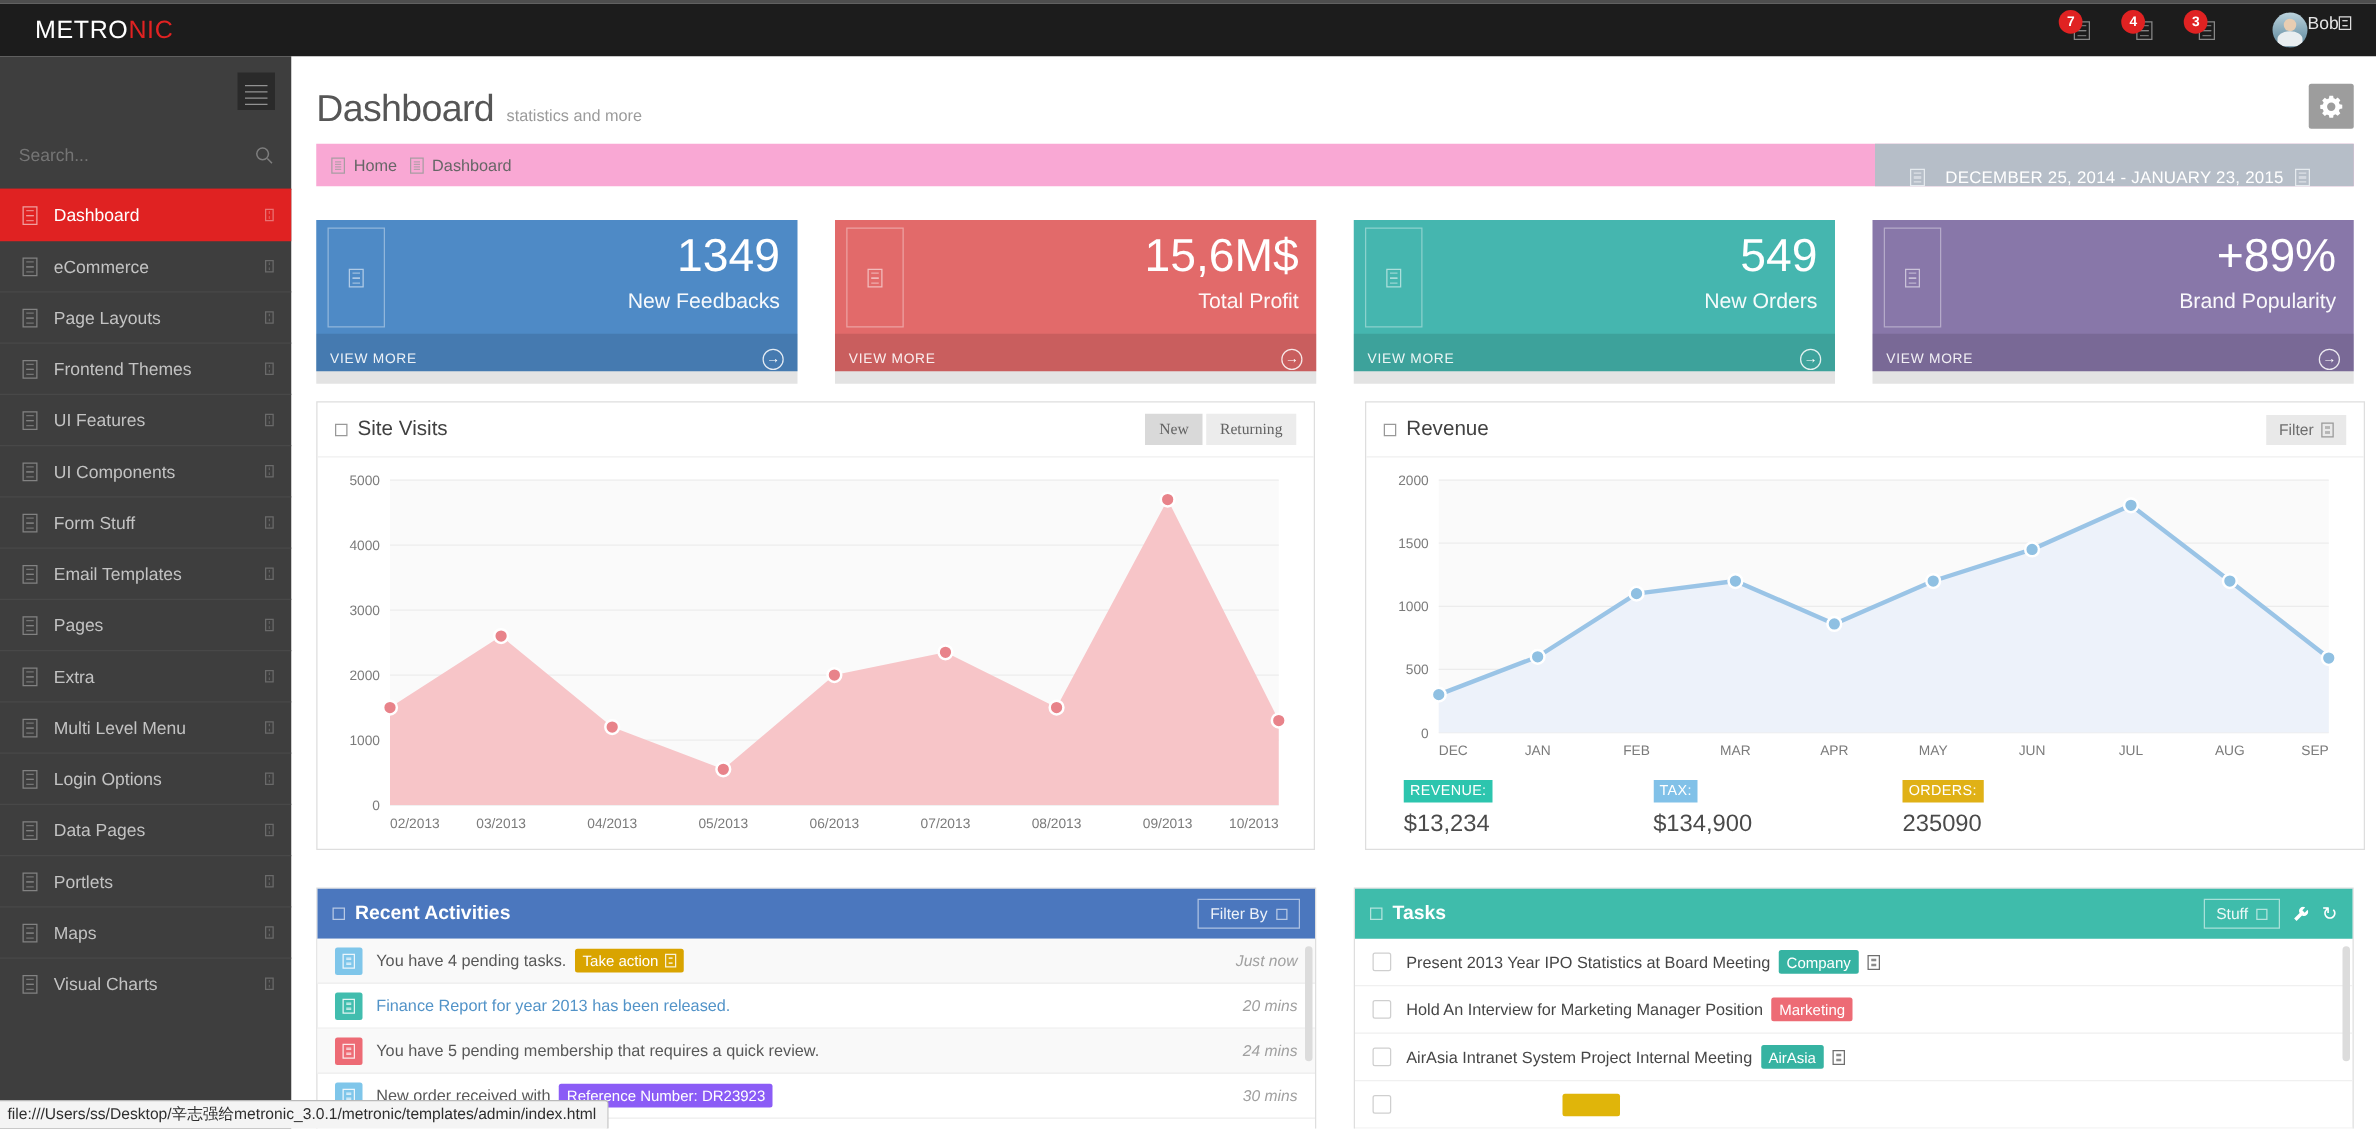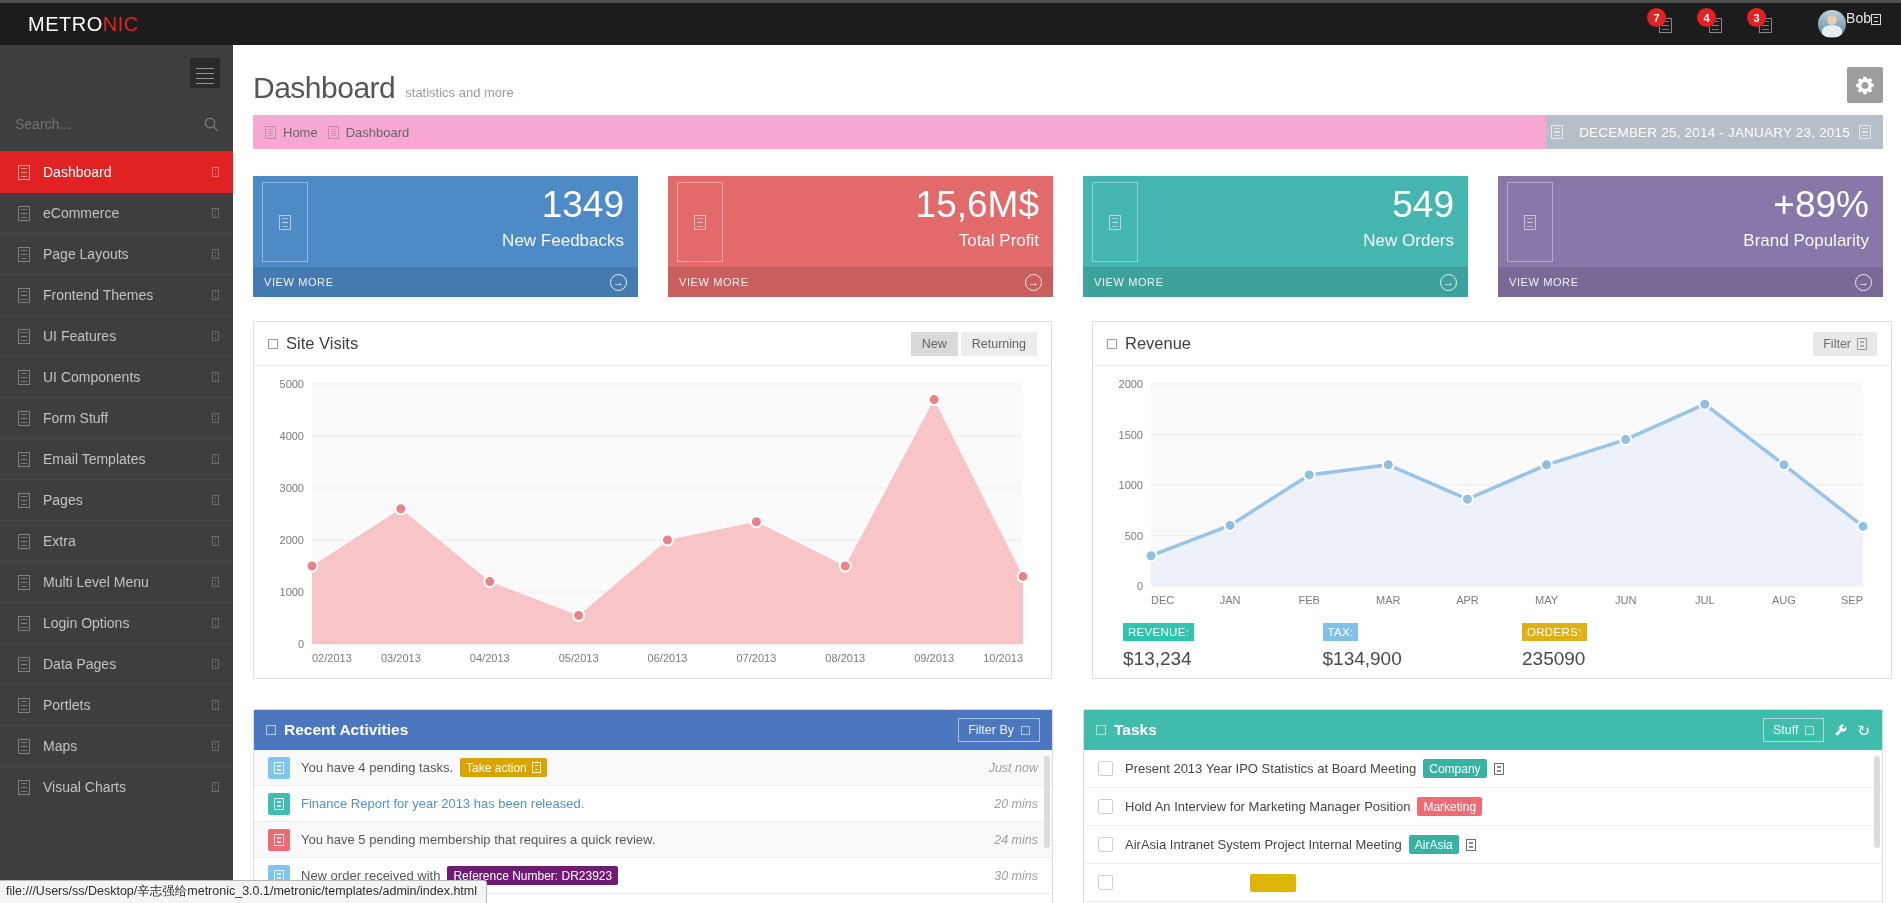--- a/index.html
+++ b/index.html
@@ -47,45 +47,45 @@
   
   .content{margin-left:233px;padding:0 18px 0 20px;height:858px;overflow:hidden;position:relative}
   .page-head{display:flex;align-items:flex-end;padding-top:22px}
   .page-title{font-size:30px;font-weight:300;color:#565656;letter-spacing:-.5px}
   .page-sub{font-size:13px;color:#9b9b9b;margin-left:10px;padding-bottom:5px}
   .gear-btn{margin-left:auto;width:36px;height:36px;background:#9d9d9d;border-radius:2px;display:flex;align-items:center;justify-content:center;cursor:pointer;margin-bottom:2px}
 
   .breadcrumb{margin-top:10px;height:34px;background:#f9a8d4;display:flex;align-items:center;padding-left:12px}
   .breadcrumb .crumb{font-size:13px;color:#666;margin-right:10px}
   .breadcrumb .tofu{width:11px;height:13px;color:#9a9a9a;margin-right:7px}
-  .daterange{margin-left:auto;height:34px;background:#b6bec8;display:flex;align-items:center;gap:9px;padding:0 5px;cursor:pointer}
+  .daterange{margin-left:auto;height:34px;background:#b6bec8;display:flex;align-items:flex-end;gap:9px;padding:0 28px;cursor:pointer}
   .daterange span{color:#fff;font-size:13.5px;letter-spacing:.2px}
   .daterange .tofu{color:#eef2f5;width:12px;height:14px}
 
   
   .stats{display:flex;gap:30px;margin-top:27px}
   .tile{flex:1;height:121px;color:#fff;cursor:pointer;position:relative}
   .tile-body{height:91px;position:relative}
   .tile-visual{position:absolute;left:9px;top:6px;width:46px;height:80px;border:1px solid rgba(255,255,255,.38);display:flex;align-items:center;justify-content:center}
   .tile-visual .tofu{color:rgba(255,255,255,.65);width:12px;height:15px}
   .tile-num{position:absolute;right:14px;top:8px;font-size:37px;font-weight:300}
   .tile-lb{position:absolute;right:14px;top:55px;font-size:17px;font-weight:300;color:rgba(255,255,255,.95)}
-  .tile-foot{height:30px;background:rgba(0,0,0,.11);display:flex;align-items:center;padding:0 11px}
+  .tile-foot{height:40px;background:rgba(0,0,0,.11);display:flex;align-items:center;padding:0 11px}
   .tile-foot span:first-child{font-size:11px;letter-spacing:.6px;color:rgba(255,255,255,.9)}
   .circ{margin-left:auto;width:17px;height:17px;border:1px solid rgba(255,255,255,.85);border-radius:50%;
         display:flex;align-items:center;justify-content:center;font-size:11px;color:#fff}
 
   
   .row2{display:flex;gap:40px;margin-top:24px}
   .panel{flex:1;background:#fff;border:1px solid #dedede}
   .phead{height:44px;display:flex;align-items:center;padding:0 14px;border-bottom:1px solid #f0f0f0}
   .ptitle{display:flex;align-items:center;gap:8px;font-size:16.5px;color:#414141}
   .ptitle .sq{color:#777}
   .ptools{margin-left:auto;display:flex;align-items:center;gap:3px}
-  .btn-tgl{font-size:12.5px;color:#636363;padding:5px 11px;background:#ececec;border:0;cursor:pointer;font-family:Liberation Sans, sans-serif}
+  .btn-tgl{font-size:12.5px;color:#636363;padding:5px 11px;background:#ececec;border:0;cursor:pointer;font-family:Liberation Serif, serif}
   .btn-tgl.on{background:#d9d9d9}
   .btn-filter{font-size:12.5px;color:#6e6e6e;padding:5px 10px;background:#e9e9e9;border:0;cursor:pointer;display:flex;align-items:center;gap:6px;font-family:inherit}
   .btn-filter .tofu{width:10px;height:12px;color:#8a8a8a}
   .chart-wrap{padding:8px 16px 4px}
   .tick{font-size:11px;fill:#7b7b7b}
 
   
   .rstats{display:flex;padding:2px 0 0}
   .rstat{width:25%;padding-left:30px}
   .rlab{display:inline-block;color:#fff;font-size:11.5px;padding:3px 5px;letter-spacing:.3px}
@@ -475,21 +475,21 @@
             </span>
      <span class="atx">You have 5 pending membership that requires a quick review.</span>
 
      <span class="atime">24 mins</span>
    </div>
           <div class="arow">
      <span class="aic" style="background:#7fc6ea">
               <span class="tofu"></span>
             </span>
      <span class="atx">New order received with</span>
-     <span class="badge" style="background:#701a75">Reference Number: DR23923</span>
+     <span class="badge" style="background:#8b5cf6">Reference Number: DR23923</span>
      <span class="atime">30 mins</span>
    </div>
         </div>
       <div class="vscroll" style="top:46px"></div>
     </section>
 
     <section class="portlet">
       <div class="pheadc" style="background:#3fbcab">
         <div class="ptitle2">
             <span class="sq"></span>

